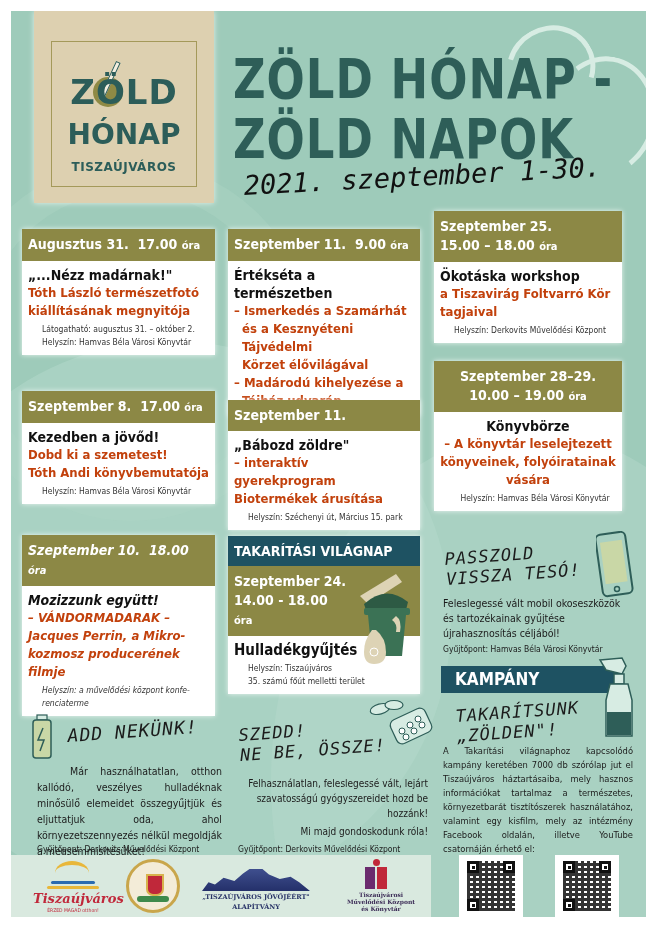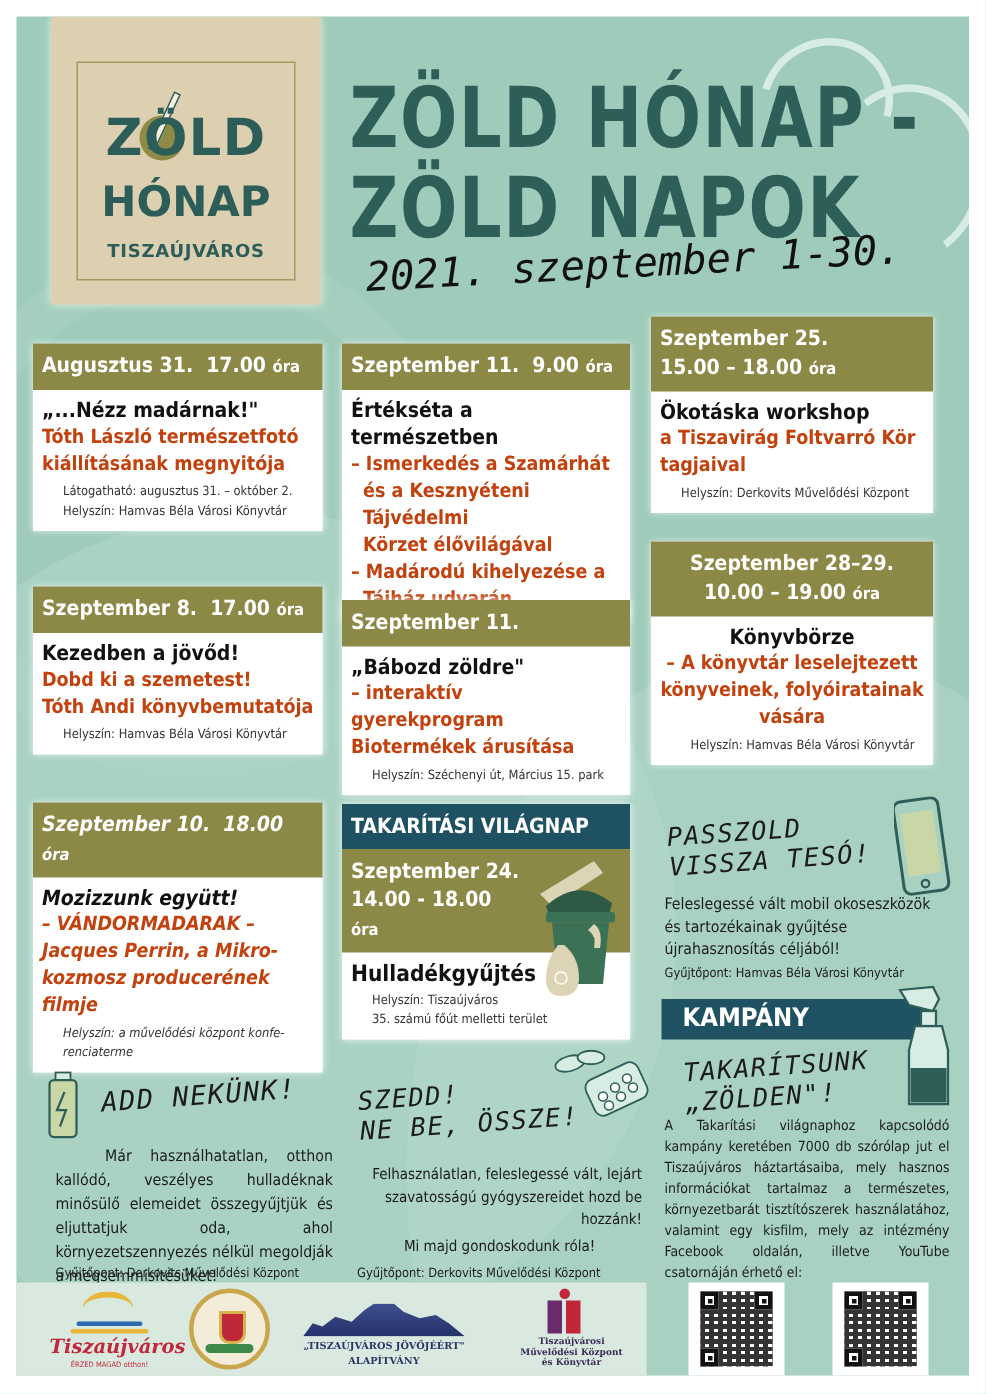--- a/index.html
+++ b/index.html
@@ -221,21 +221,21 @@
     <circle cx="52" cy="20" r="3" fill="#fff" stroke="#2e5e58"></circle>
     <circle cx="40" cy="38" r="3" fill="#fff" stroke="#2e5e58"></circle>
     <circle cx="48" cy="32" r="3" fill="#fff" stroke="#2e5e58"></circle>
     <circle cx="56" cy="26" r="3" fill="#fff" stroke="#2e5e58"></circle>
   </svg>
   <div class="hand" style="left:227px;top:714px;">
     <div>SZEDD!</div>
     <div>NE BE, ÖSSZE!</div>
   </div>
   <div class="para" style="left:227px;top:765px;width:190px;font-size:10px;line-height:15px;text-align:right;">Felhasználatlan, feleslegessé vált, lejárt szavatosságú gyógyszereidet hozd be hozzánk!</div>
-  <div class="para" style="left:227px;top:813px;width:190px;font-size:10px;line-height:15px;text-align:center;">Mi majd gondoskodunk róla!</div>
+  <div class="para" style="left:227px;top:813px;width:190px;font-size:10px;line-height:15px;text-align:right;">Mi majd gondoskodunk róla!</div>
   <div class="gyujto" style="left:227px;top:833px;">Gyűjtőpont: Derkovits Művelődési Központ</div>
 </div>
 
 <div class="footer">
   <div style="position:absolute;left:22px;top:4px;width:80px;height:56px;">
     <div style="position:absolute;left:22px;top:2px;width:34px;height:20px;border-radius:50% 50% 0 0;border-top:4px solid #e8b73a;"></div>
     <div style="position:absolute;left:18px;top:22px;width:44px;height:3px;background:#2a6bb0;border-radius:2px;"></div>
     <div style="position:absolute;left:14px;top:27px;width:52px;height:3px;background:#e8b73a;border-radius:2px;"></div>
     <div style="position:absolute;left:0;top:32px;width:80px;text-align:center;font-family:'DejaVu Serif',serif;font-style:italic;font-weight:bold;color:#c0283a;font-size:13px;">Tiszaújváros</div>
     <div style="position:absolute;left:0;top:48px;width:80px;text-align:center;font-size:5px;color:#c0283a;">ÉRZED MAGAD otthon!</div>

